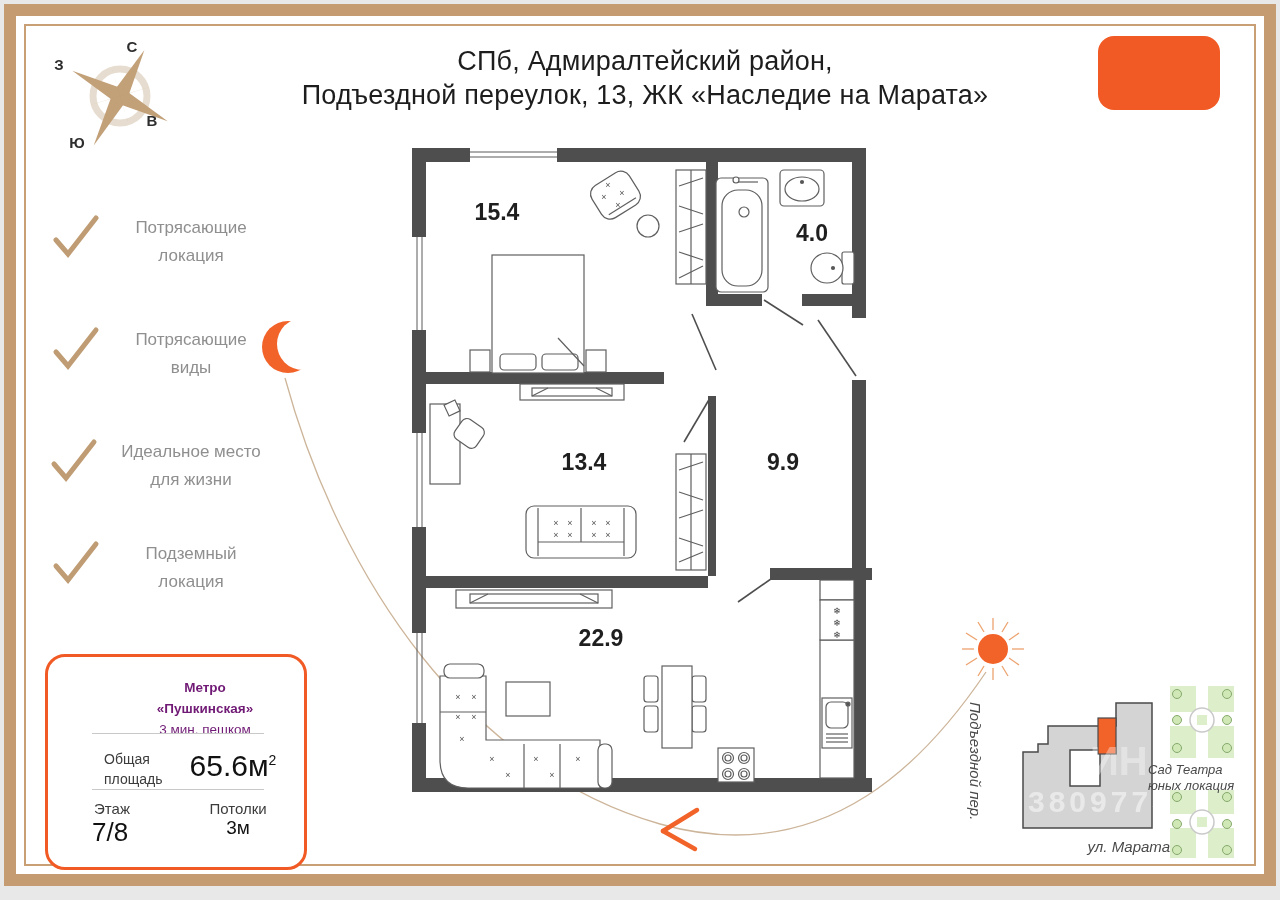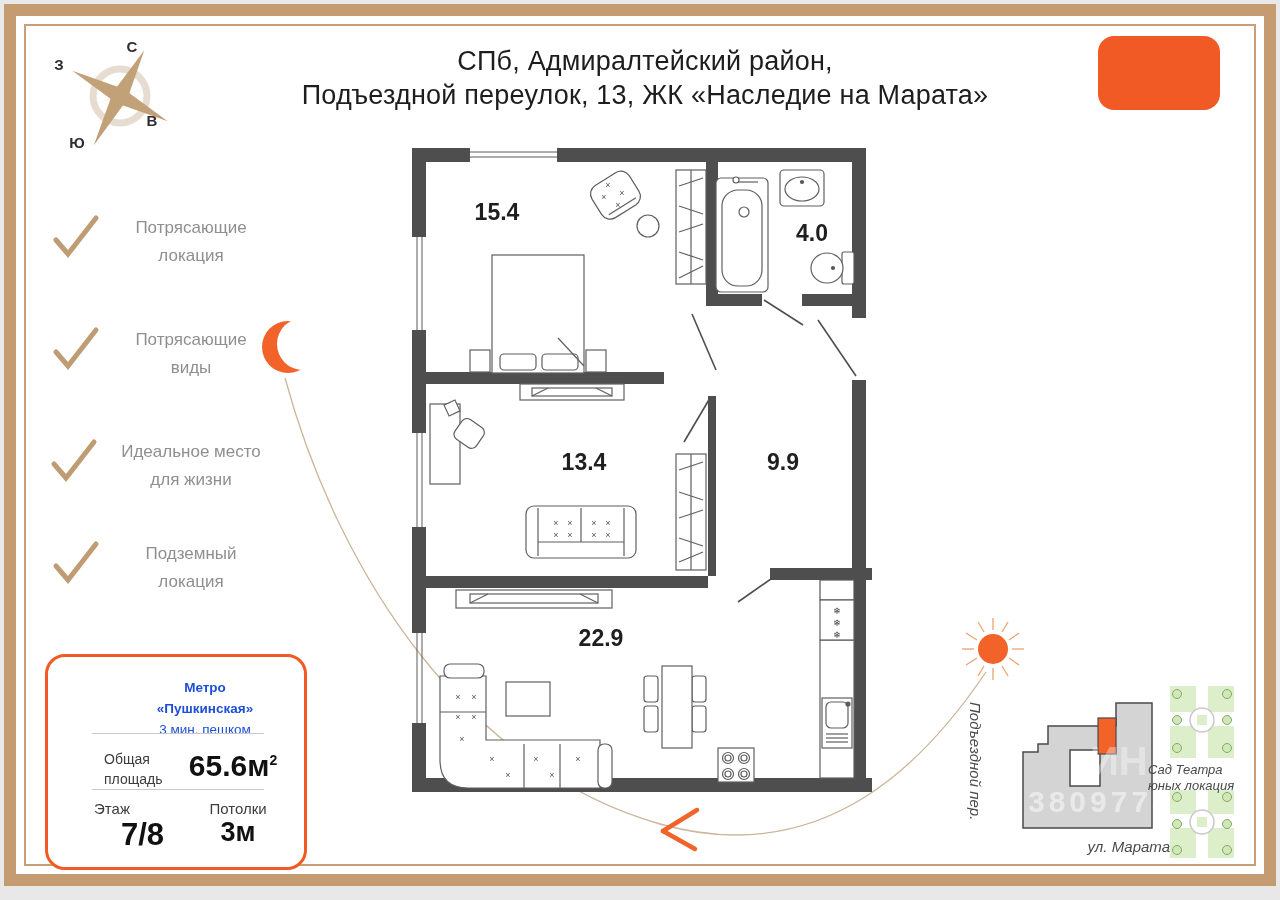--- a/index.html
+++ b/index.html
@@ -22,25 +22,25 @@
   .logo .brand{position:absolute;left:0;right:0;top:86px;text-align:center;color:#fff;
     font-size:12px;font-weight:bold;letter-spacing:.8px;transform:translateY(-50%)}
 
   .feature{width:260px;left:36px}
   .feature .txt{position:absolute;left:62px;top:0;width:186px;text-align:center;
     color:#8f8f8f;font-size:17px;line-height:28px}
 
   .card{left:45px;top:654px;width:256px;height:210px;background:#fff;
     border:3px solid #f15a24;border-radius:20px}
   .card .metro-txt{position:absolute;left:92px;top:20px;width:130px;text-align:center;
-    color:#1d4ed8;font-size:13.5px;line-height:21px}
+    color:#701a75;font-size:13.5px;line-height:21px}
   .card .metro-txt b{display:block}
   .card hr{position:absolute;left:44px;width:172px;border:none;border-top:1px solid #c9c9c9;margin:0}
   .card .lab{color:#3c3c3c;font-size:14px;line-height:20px}
-  .card .big{color:#111;font-weight:bold}
+  .card .big{color:#111;font-weight:normal}
   sup{font-size:14px}
 
   .map-lab{color:#4a4a4a;font-style:italic;font-size:15px}
   .street-v{left:984px;top:702px;width:170px;transform:rotate(90deg);transform-origin:left top}
   .park-lab{left:1148px;top:762px;width:112px;text-align:left;font-size:13px;line-height:16px}
 
   svg text{font-family:"Liberation Sans",sans-serif}
 </style>
 </head>
 <body>
@@ -386,23 +386,23 @@
     <hr style="top:76px">
     <div class="abs lab" style="left:56px;top:92px">
       <span>Общая</span><br>
       <span>площадь</span>
     </div>
     <div class="abs big" style="left:130px;top:92px;width:110px;text-align:center;font-size:30px">
       <span>65.6м</span><sup>2</sup>
     </div>
     <hr style="top:132px">
     <div class="abs lab" style="left:28px;top:142px;width:72px;text-align:center;font-size:15px">Этаж</div>
-    <div class="abs big" style="left:44px;top:160px;width:72px;text-align:right;font-size:31px">7/8</div>
+    <div class="abs big" style="left:44px;top:160px;width:72px;text-align:left;font-size:26px">7/8</div>
     <div class="abs lab" style="left:150px;top:142px;width:80px;text-align:center;font-size:15px">Потолки</div>
-    <div class="abs big" style="left:150px;top:160px;width:80px;text-align:center;font-size:27px">3м</div>
+    <div class="abs big" style="left:150px;top:160px;width:80px;text-align:center;font-size:19px">3м</div>
   </div>
 
   <div class="abs map-lab street-v">Подъездной пер.</div>
   <div class="abs map-lab" style="left:1040px;top:838px;width:130px;text-align:right">ул. Марата</div>
   <div class="abs map-lab park-lab">
     <span>Сад Театра</span><br>
     <span>юных локация</span>
   </div>
 
 </div>

